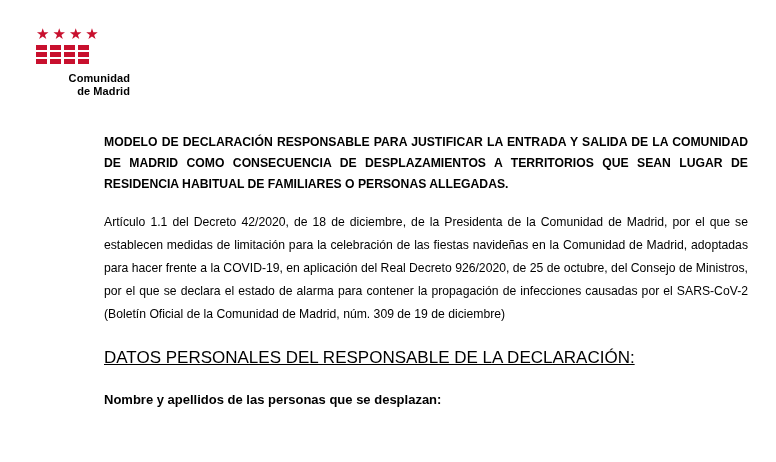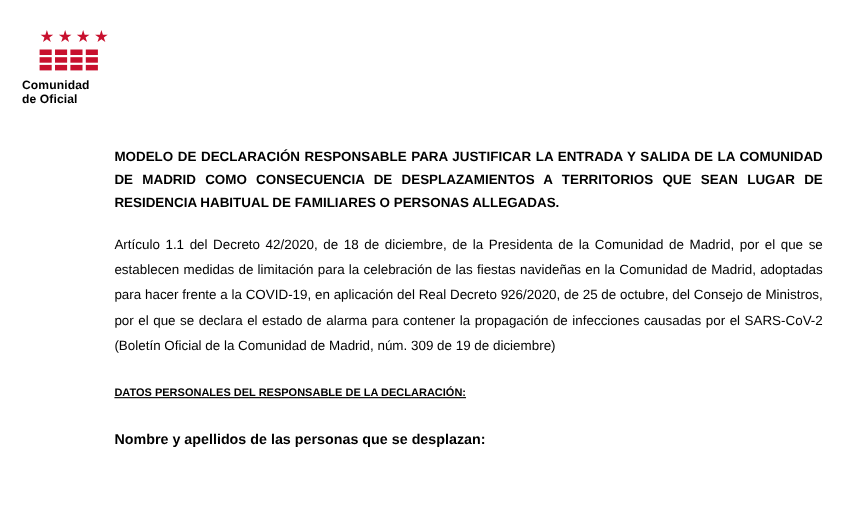--- a/index.html
+++ b/index.html
@@ -52,20 +52,21 @@
     background: #c8102e;
     height: 5px;
   }
   .logo-text {
     margin-top: 8px;
     font-size: 11px;
     font-weight: bold;
     line-height: 13px;
     color: #000000;
     letter-spacing: 0.1px;
+    text-align: right;
   }
 
   
   .doc-body {
     position: absolute;
     left: 104px;
     top: 132px;
     width: 644px;
   }
   .title {
@@ -77,22 +78,22 @@
     margin: 0 0 16px 0;
   }
   .paragraph {
     font-size: 12.2px;
     line-height: 23px;
     text-align: justify;
     text-justify: inter-word;
     margin: 0 0 10px 0;
   }
   .section-heading {
-    font-size: 10px;
-    font-weight: bold;
+    font-size: 17px;
+    font-weight: normal;
     text-decoration: underline;
     margin: 22px 0 0 0;
     line-height: 20px;
   }
   .field-label {
     font-size: 13px;
     font-weight: bold;
     margin: 22px 0 0 0;
     line-height: 20px;
   }
@@ -124,21 +125,21 @@
       </div>
       <div class="bar-row">
         <div class="bar" style="width:11px;"></div>
         <div class="bar" style="width:11px;"></div>
         <div class="bar" style="width:11px;"></div>
         <div class="bar" style="width:11px;"></div>
       </div>
     </div>
     <div class="logo-text">
       <div>Comunidad</div>
-      <div>de Oficial</div>
+      <div>de Madrid</div>
     </div>
   </div>
 
   <div class="doc-body">
     <p class="title">MODELO DE DECLARACIÓN RESPONSABLE PARA JUSTIFICAR LA ENTRADA Y SALIDA DE LA COMUNIDAD DE MADRID COMO CONSECUENCIA DE DESPLAZAMIENTOS A TERRITORIOS QUE SEAN LUGAR DE RESIDENCIA HABITUAL DE FAMILIARES O PERSONAS ALLEGADAS.</p>
     <p class="paragraph">Artículo 1.1 del Decreto 42/2020, de 18 de diciembre, de la Presidenta de la Comunidad de Madrid, por el que se establecen medidas de limitación para la celebración de las fiestas navideñas en la Comunidad de Madrid, adoptadas para hacer frente a la COVID-19, en aplicación del Real Decreto 926/2020, de 25 de octubre, del Consejo de Ministros, por el que se declara el estado de alarma para contener la propagación de infecciones causadas por el SARS-CoV-2 (Boletín Oficial de la Comunidad de Madrid, núm. 309 de 19 de diciembre)</p>
     <p class="section-heading">DATOS PERSONALES DEL RESPONSABLE DE LA DECLARACIÓN:</p>
     <p class="field-label">Nombre y apellidos de las personas que se desplazan:</p>
   </div>
 

